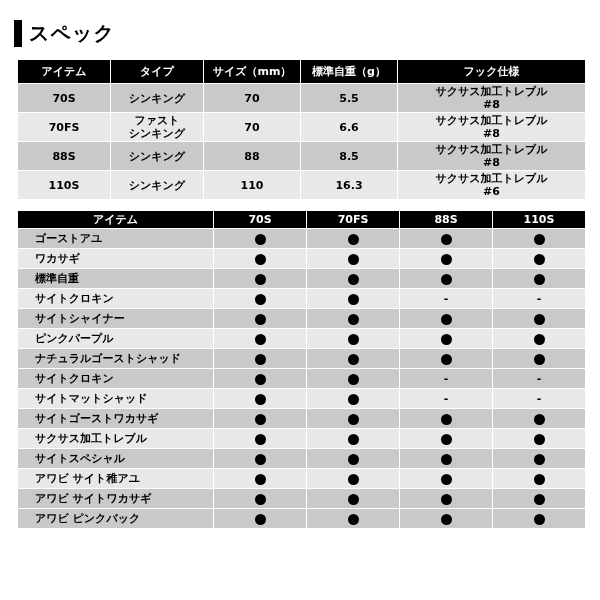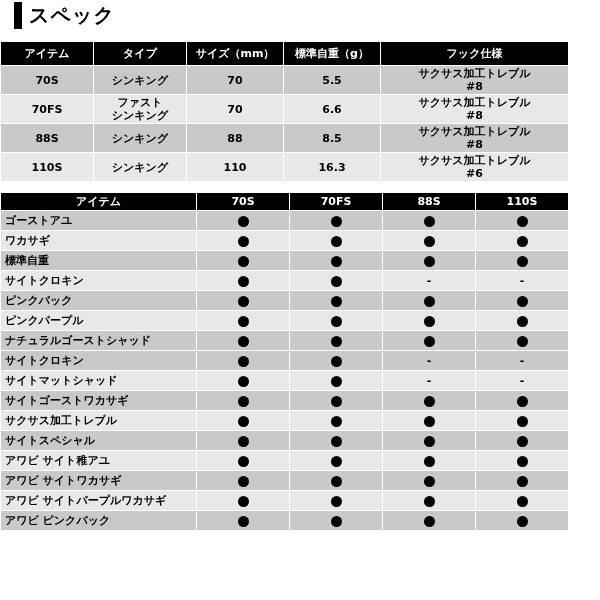--- a/index.html
+++ b/index.html
@@ -4,42 +4,43 @@
 <style>
   html, body { margin: 0; padding: 0; }
   body {
     width: 600px; height: 600px;
     background: #ffffff;
     font-family: "DejaVu Sans", sans-serif;
     font-weight: bold;
     color: #000;
     overflow: hidden;
   }
-  .title-row { display: flex; align-items: center; margin: 2px 0 0 14px; }
+  .title-row { display: flex; align-items: center; margin: 20px 0 0 14px; }
   .title-bar { width: 8px; height: 27px; background: #000; margin-right: 7px; }
   .page-title { font-size: 20px; margin: 0; letter-spacing: 1px; font-weight: bold; }
 
   table {
     border-collapse: collapse;
     table-layout: fixed;
+    margin-left: 17px;
     width: 568px;
   }
   th, td { border: 1px solid #fff; padding: 0; overflow: hidden; }
   th { background: var(--header-bg, #000); color: var(--header-text, #fff); text-align: center; }
   tr.dark td { background: var(--row-dark, #c9c9c9); }
   tr.light td { background: var(--row-light, #e8e8e8); }
 
   .spec { margin-top: 12px; }
   .spec th { height: 23px; font-size: 11px; }
   .spec td { height: 28px; font-size: 11px; line-height: 13px; text-align: center; white-space: pre-line; }
 
   .avail { margin-top: 10px; }
   .avail th { height: 17px; font-size: 11px; }
   .avail td { height: 19px; font-size: 11px; }
-  .avail td.label { text-align: left; padding-left: 4px; }
+  .avail td.label { text-align: left; padding-left: 17px; }
   .avail td.mark { text-align: center; }
 
   .dot {
     display: inline-block;
     width: 11px; height: 11px;
     border-radius: 50%;
     background: #000;
     vertical-align: middle;
   }
   .dash { font-size: 11px; }
@@ -146,21 +147,21 @@
         <td class="mark"><span class="dot"></span></td>
       </tr>
       <tr class="light">
         <td class="label">サイトクロキン</td>
         <td class="mark"><span class="dot"></span></td>
         <td class="mark"><span class="dot"></span></td>
         <td class="mark"><span class="dash">-</span></td>
         <td class="mark"><span class="dash">-</span></td>
       </tr>
       <tr class="dark">
-        <td class="label">ピンクバック</td>
+        <td class="label">サイトシャイナー</td>
         <td class="mark"><span class="dot"></span></td>
         <td class="mark"><span class="dot"></span></td>
         <td class="mark"><span class="dot"></span></td>
         <td class="mark"><span class="dot"></span></td>
       </tr>
       <tr class="light">
         <td class="label">ピンクパープル</td>
         <td class="mark"><span class="dot"></span></td>
         <td class="mark"><span class="dot"></span></td>
         <td class="mark"><span class="dot"></span></td>
@@ -210,27 +211,20 @@
       </tr>
       <tr class="light">
         <td class="label">アワビ サイト稚アユ</td>
         <td class="mark"><span class="dot"></span></td>
         <td class="mark"><span class="dot"></span></td>
         <td class="mark"><span class="dot"></span></td>
         <td class="mark"><span class="dot"></span></td>
       </tr>
       <tr class="dark">
         <td class="label">アワビ サイトワカサギ</td>
-        <td class="mark"><span class="dot"></span></td>
-        <td class="mark"><span class="dot"></span></td>
-        <td class="mark"><span class="dot"></span></td>
-        <td class="mark"><span class="dot"></span></td>
-      </tr>
-      <tr class="light">
-        <td class="label">アワビ サイトパープルワカサギ</td>
         <td class="mark"><span class="dot"></span></td>
         <td class="mark"><span class="dot"></span></td>
         <td class="mark"><span class="dot"></span></td>
         <td class="mark"><span class="dot"></span></td>
       </tr>
       <tr class="dark">
         <td class="label">アワビ ピンクバック</td>
         <td class="mark"><span class="dot"></span></td>
         <td class="mark"><span class="dot"></span></td>
         <td class="mark"><span class="dot"></span></td>

